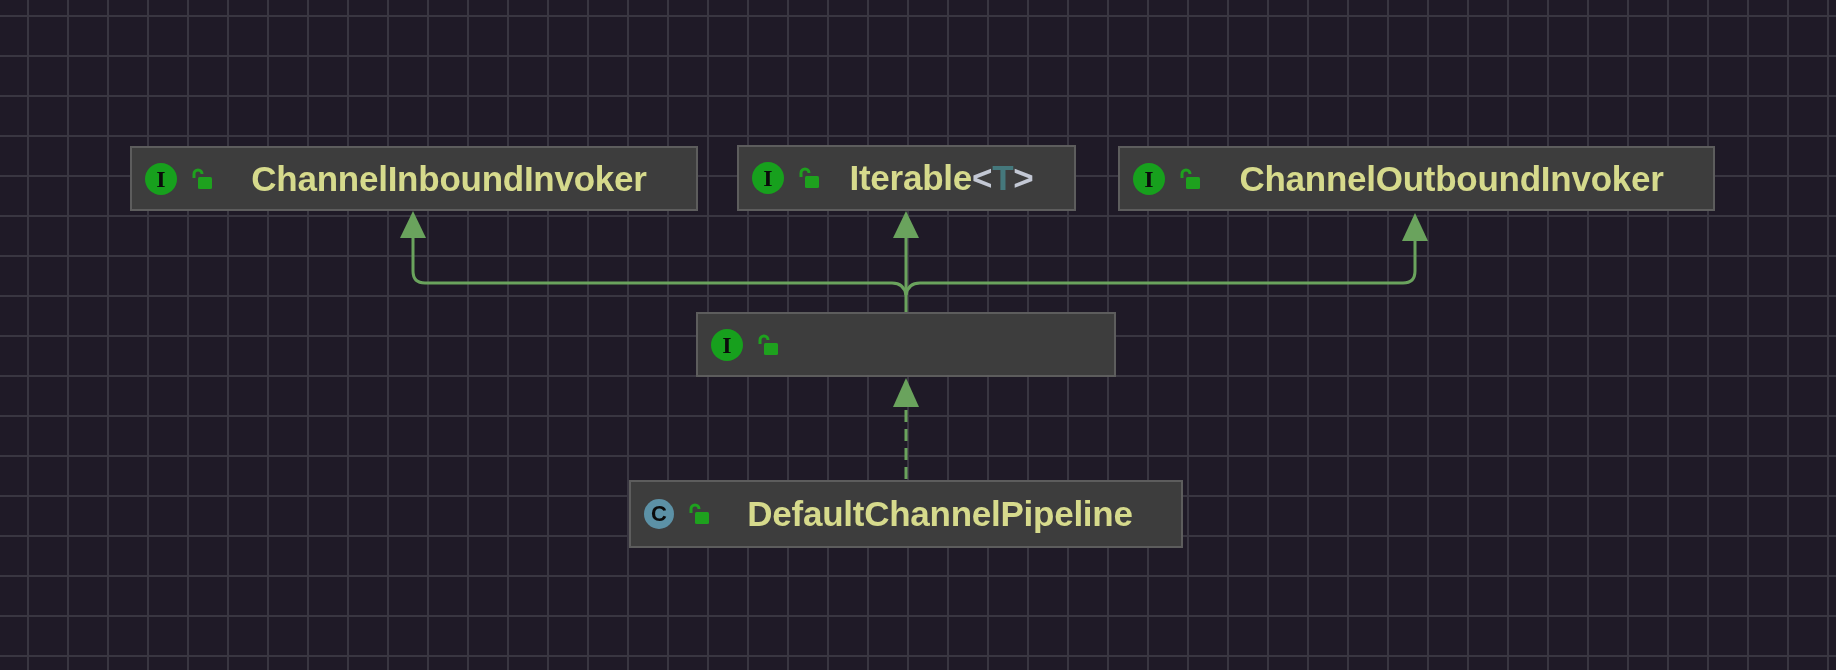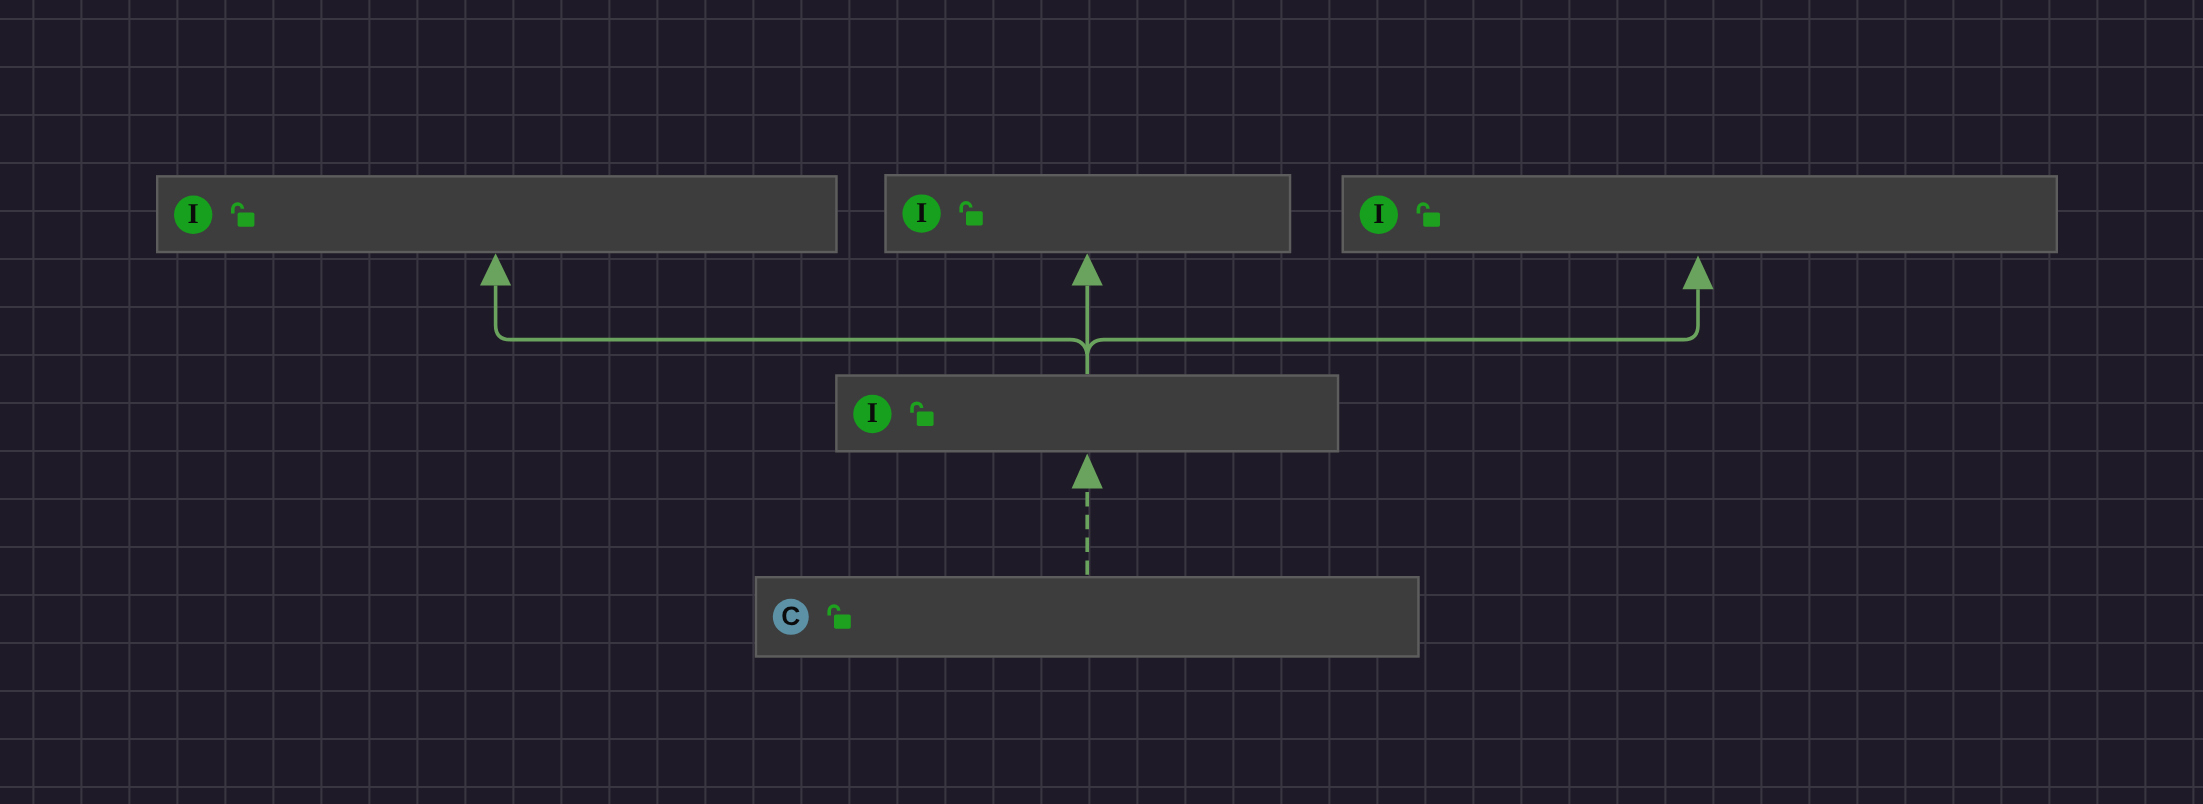--- a/index.html
+++ b/index.html
@@ -100,45 +100,49 @@
   <path d="M 1415 213 L 1402 241 L 1428 241 Z" fill="#6aa35d"></path>
   <path d="M 906 378 L 893 407 L 919 407 Z" fill="#6aa35d"></path>
 </svg>
 
 <div class="node" id="node-channel-inbound-invoker">
   <span class="kind-badge interface">I</span>
   <svg class="lock" width="26" height="26" viewBox="0 0 26 26">
     <path d="M5 12 v-4 a4 4 0 0 1 8 0" fill="none" stroke="#1ea11e" stroke-width="3"></path>
     <rect x="9" y="11" width="14" height="12" rx="1.5" fill="#1ea11e"></rect>
   </svg>
+  <span class="node-label">ChannelInboundInvoker</span>
 </div>
 
 <div class="node" id="node-iterable">
   <span class="kind-badge interface">I</span>
   <svg class="lock" width="26" height="26" viewBox="0 0 26 26">
     <path d="M5 12 v-4 a4 4 0 0 1 8 0" fill="none" stroke="#1ea11e" stroke-width="3"></path>
     <rect x="9" y="11" width="14" height="12" rx="1.5" fill="#1ea11e"></rect>
   </svg>
+  <span class="node-label"><span>Iterable</span><span class="bracket">&lt;</span><span class="type-param">T</span><span class="bracket">&gt;</span></span>
 </div>
 
 <div class="node" id="node-channel-outbound-invoker">
   <span class="kind-badge interface">I</span>
   <svg class="lock" width="26" height="26" viewBox="0 0 26 26">
     <path d="M5 12 v-4 a4 4 0 0 1 8 0" fill="none" stroke="#1ea11e" stroke-width="3"></path>
     <rect x="9" y="11" width="14" height="12" rx="1.5" fill="#1ea11e"></rect>
   </svg>
+  <span class="node-label">ChannelOutboundInvoker</span>
 </div>
 
 <div class="node" id="node-channel-pipeline">
   <span class="kind-badge interface">I</span>
   <svg class="lock" width="26" height="26" viewBox="0 0 26 26">
     <path d="M5 12 v-4 a4 4 0 0 1 8 0" fill="none" stroke="#1ea11e" stroke-width="3"></path>
     <rect x="9" y="11" width="14" height="12" rx="1.5" fill="#1ea11e"></rect>
   </svg>
 </div>
 
 <div class="node" id="node-default-channel-pipeline">
   <span class="kind-badge class">C</span>
   <svg class="lock" width="26" height="26" viewBox="0 0 26 26">
     <path d="M5 12 v-4 a4 4 0 0 1 8 0" fill="none" stroke="#1ea11e" stroke-width="3"></path>
     <rect x="9" y="11" width="14" height="12" rx="1.5" fill="#1ea11e"></rect>
   </svg>
+  <span class="node-label">DefaultChannelPipeline</span>
 </div>
 
 </body></html>

